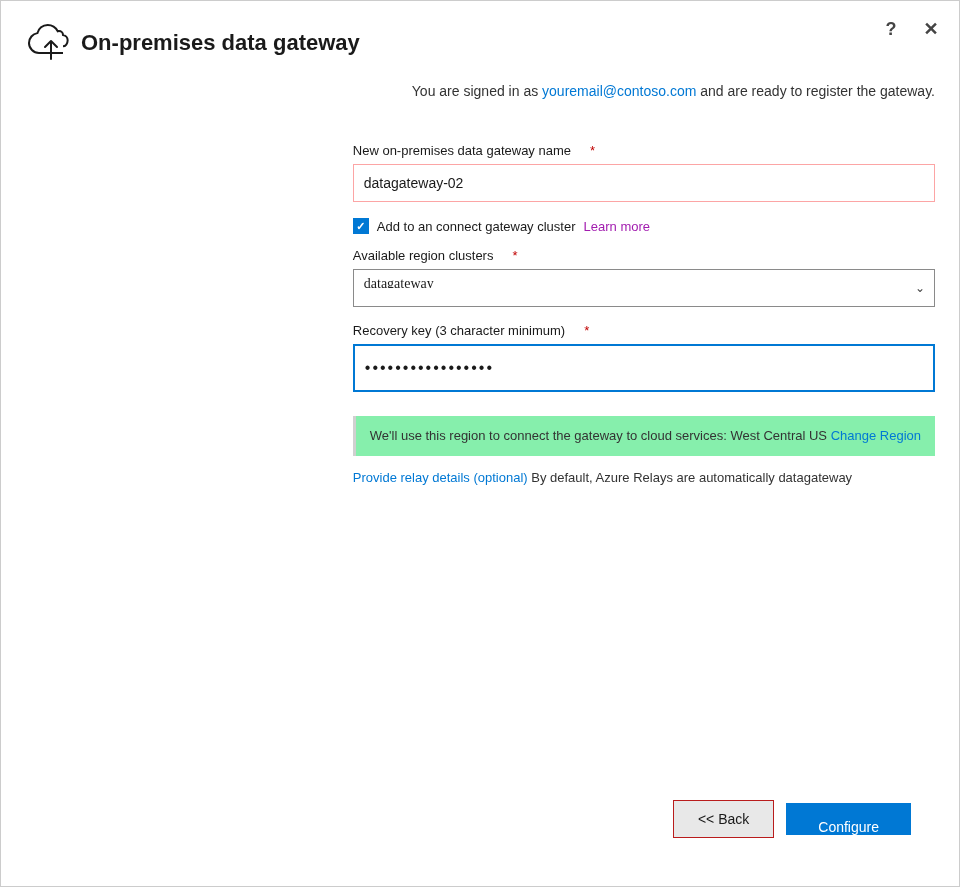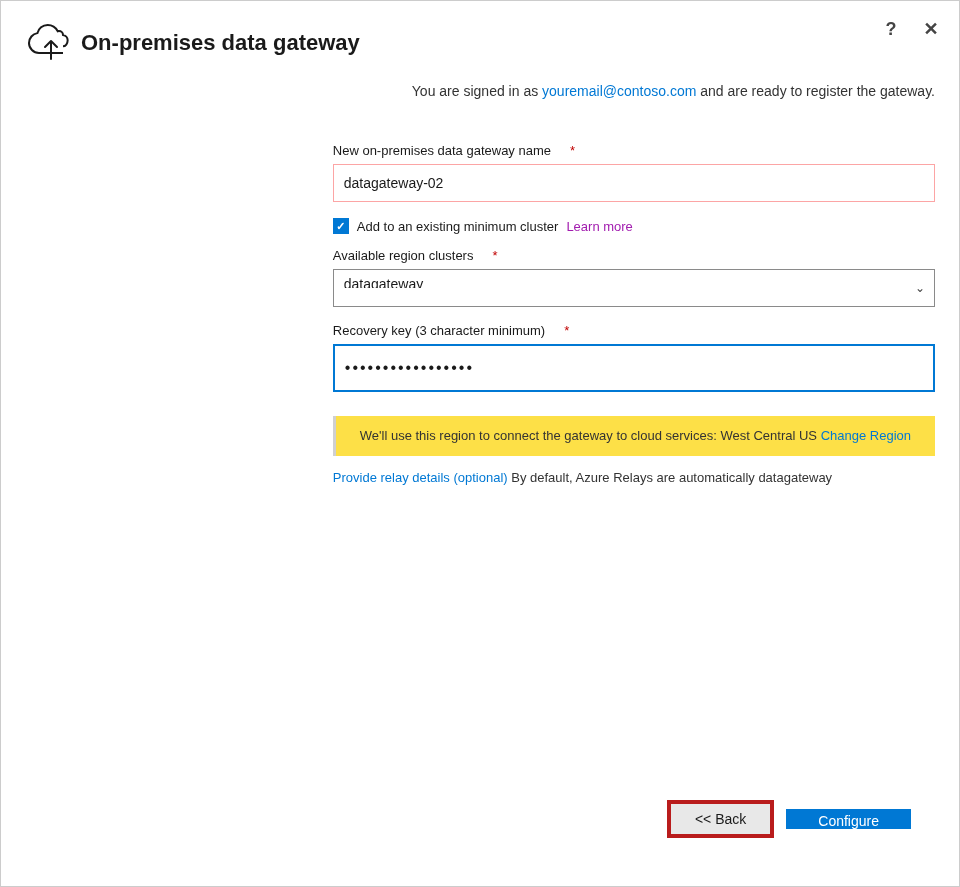--- a/index.html
+++ b/index.html
@@ -183,21 +183,21 @@
       width: 100%;
       height: 38px;
       border: 1px solid #8a8a8a;
       padding: 6px 36px 18px 10px;
       font-size: 14px;
       color: #1a1a1a;
       background: white;
       appearance: none;
       -webkit-appearance: none;
       cursor: pointer;
-      font-family: Liberation Sans, sans-serif;
+      font-family: Liberation Serif, serif;
       outline: none;
     }
 
     .select-arrow {
       position: absolute;
       right: 10px;
       top: 50%;
       transform: translateY(-50%);
       pointer-events: none;
       color: #444;
@@ -210,23 +210,23 @@
       border: 2px solid #0078d4;
       padding: 6px 10px;
       font-size: 16px;
       color: #1a1a1a;
       outline: none;
       font-family: 'Segoe UI', Arial, sans-serif;
       letter-spacing: 2px;
     }
 
     .info-box {
-      background: #fde047;
+      background: #86efac;
       border-left: 3px solid #d0d0d0;
-      padding: 10px 24px;
+      padding: 10px 14px;
       margin-top: 8px;
       margin-bottom: 4px;
     }
 
     .info-text {
       font-size: 13px;
       color: #333;
       line-height: 1.5;
     }
 
@@ -249,30 +249,30 @@
       align-items: center;
       gap: 12px;
       padding: 16px 24px 24px 24px;
       margin-top: auto;
     }
 
     .btn-back {
       height: 38px;
       padding: 0 24px;
       background: #e8e8e8;
-      border: 4px solid #b91c1c;
+      border: 1px solid #b91c1c;
       font-size: 14px;
       color: #1a1a1a;
       cursor: pointer;
       font-family: 'Segoe UI', Arial, sans-serif;
     }
 
     .btn-configure {
       height: 20px;
-      padding: 4px 32px;
+      padding: 16px 32px;
       background: #0078d4;
       border: none;
       font-size: 14px;
       color: white;
       cursor: pointer;
       font-family: 'Segoe UI', Arial, sans-serif;
       font-weight: 500;
     }
   </style>
 </head>
@@ -308,21 +308,21 @@
       <div class="field-group">
         <div class="field-label">
           <span>New on-premises data gateway name</span>
           <span class="required-star">*</span>
         </div>
         <input type="text" class="text-input" value="datagateway-02" style="">
       </div>
 
       <div class="checkbox-row">
         <div class="checkbox-custom"></div>
-        <span class="checkbox-label">Add to an existing minimum cluster</span>
+        <span class="checkbox-label">Add to an connect gateway cluster</span>
         <a class="learn-more-link">Learn more</a>
       </div>
 
       <div class="field-group">
         <div class="field-label">
           <span>Available region clusters</span>
           <span class="required-star">*</span>
         </div>
         <div class="select-wrapper">
           <select class="select-input">

